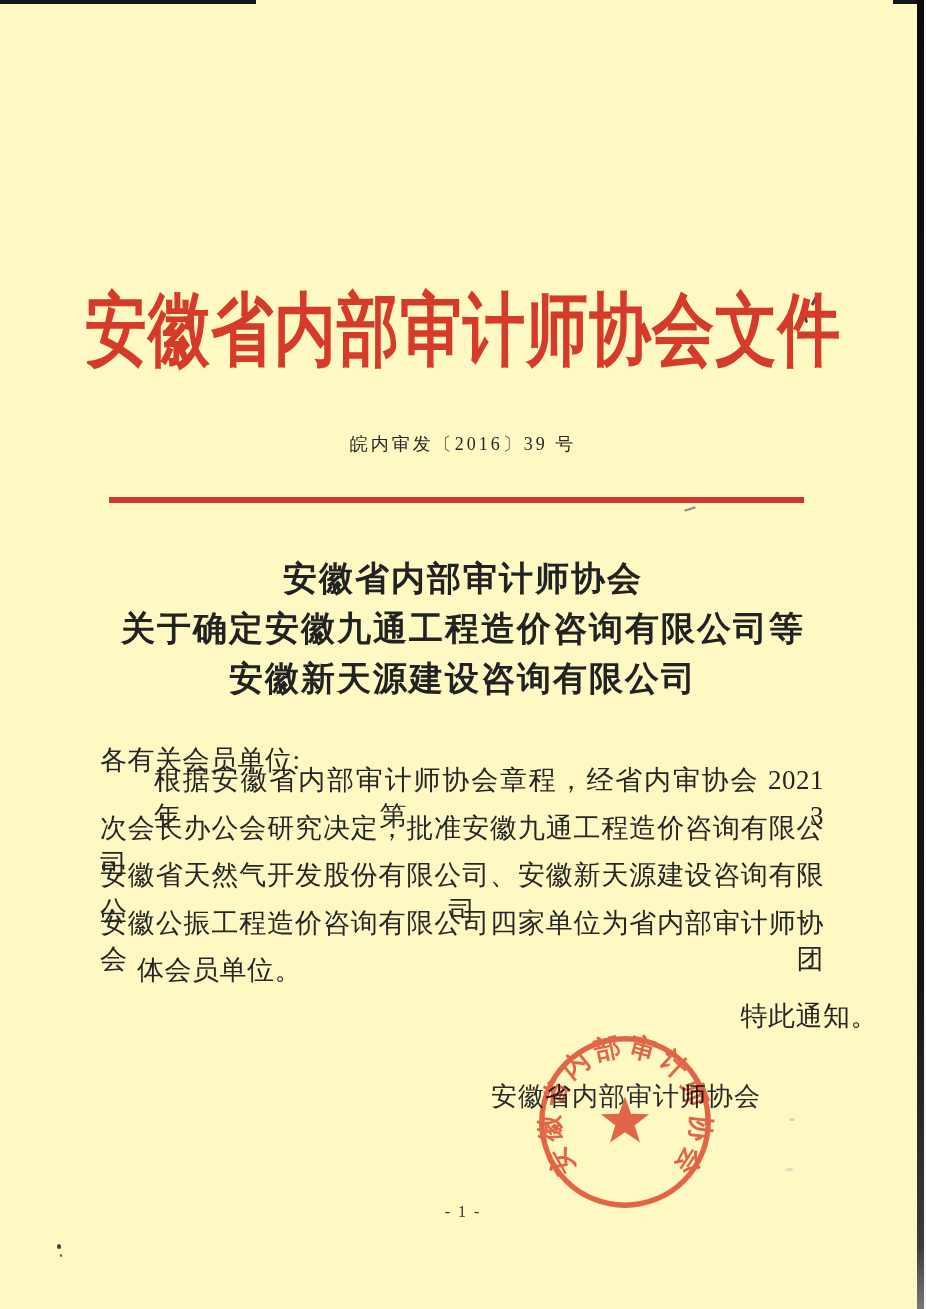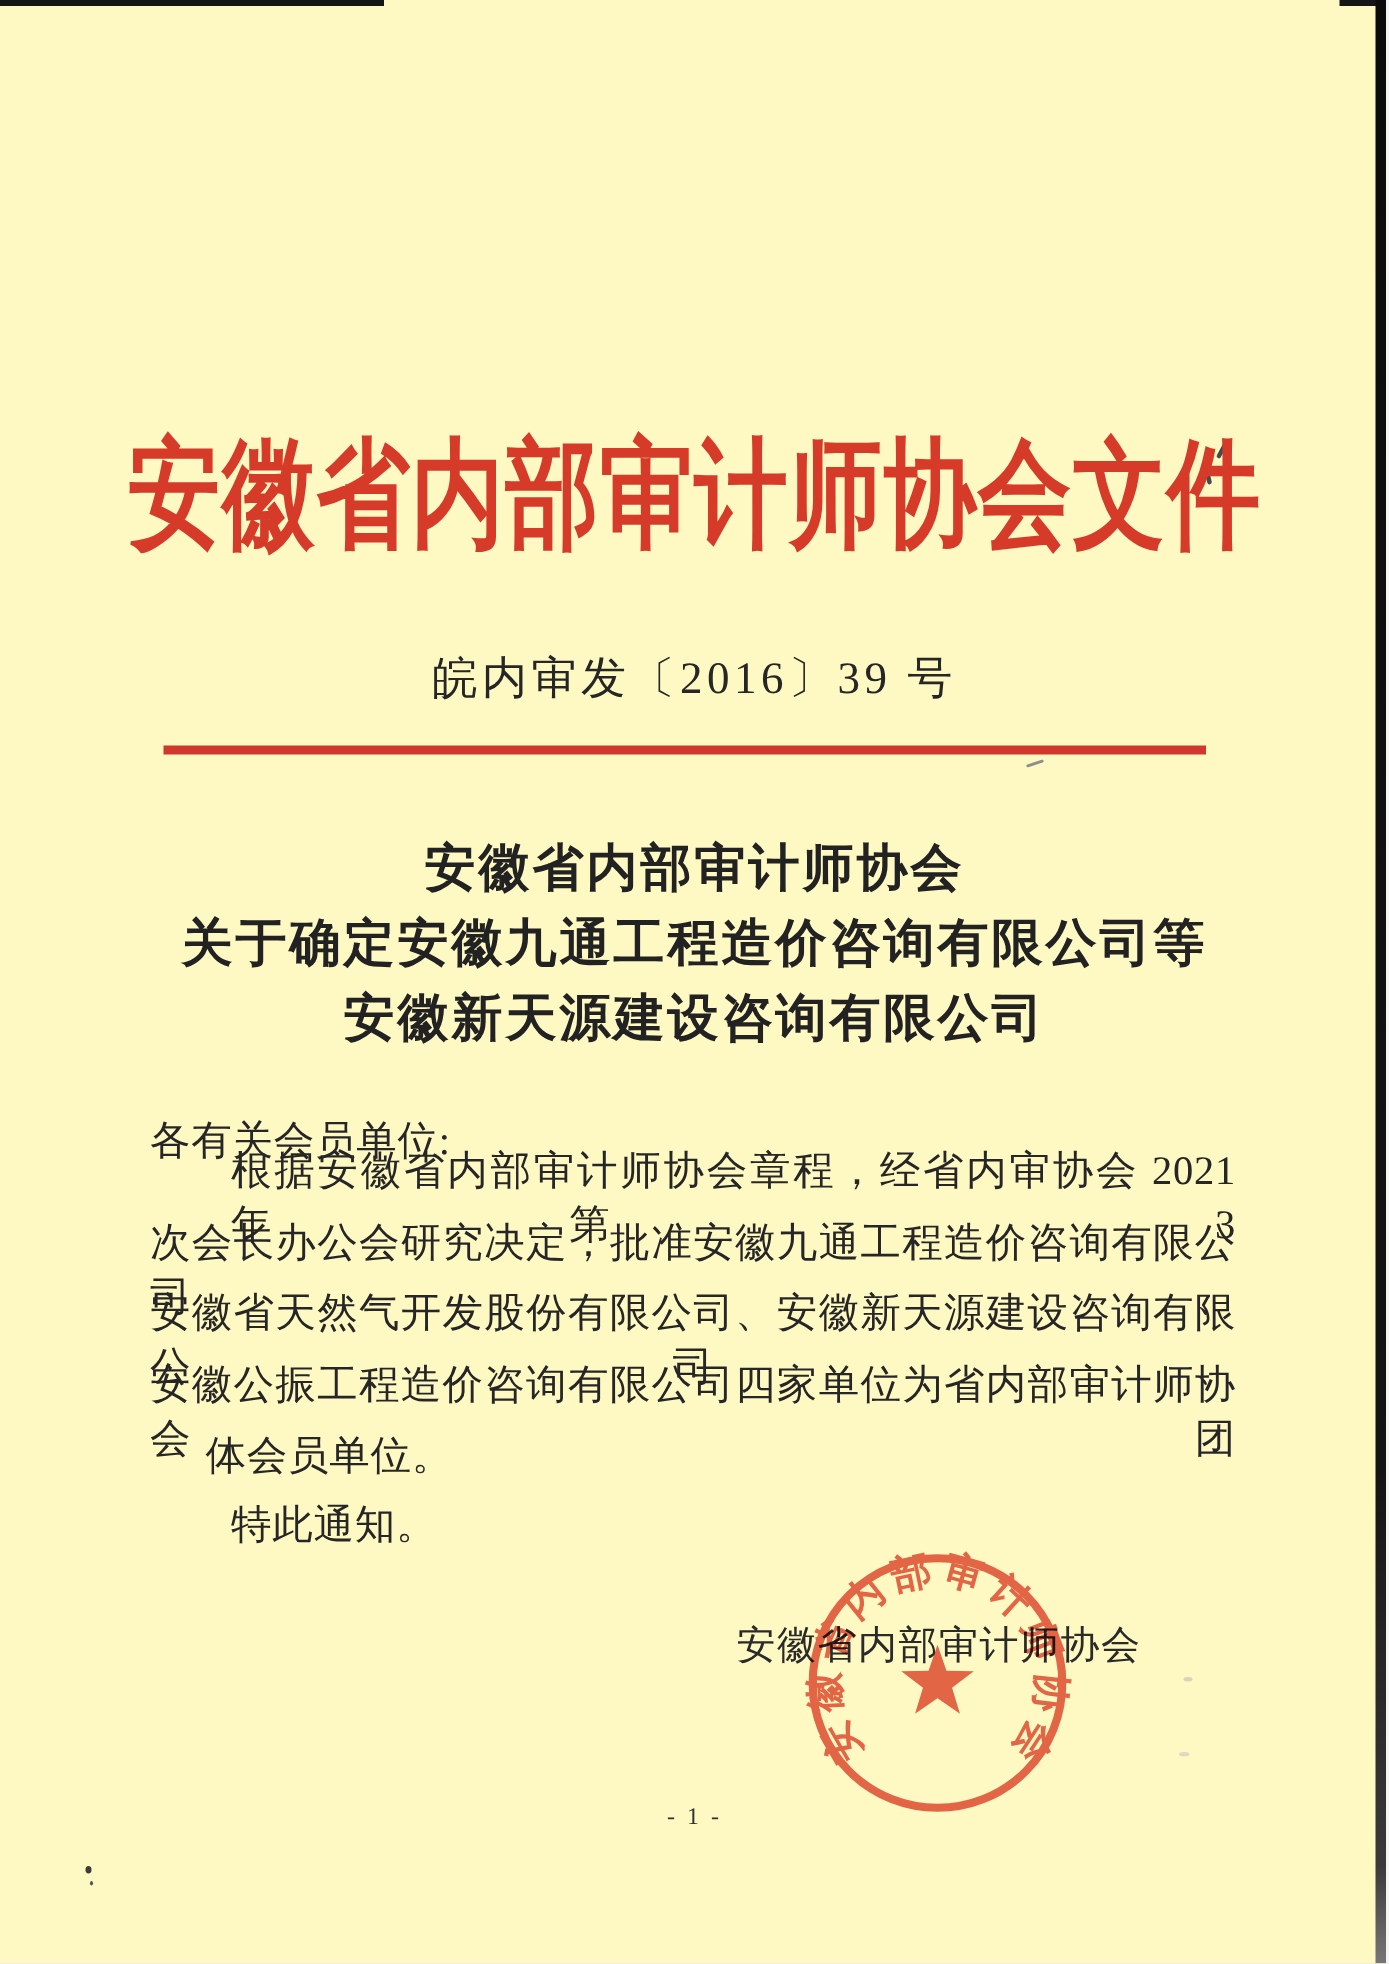--- a/index.html
+++ b/index.html
@@ -33,42 +33,42 @@
   .org-banner{
     position:absolute;left:0;top:276px;width:926px;
     text-align:center;
     font-size:62px;font-weight:700;
     letter-spacing:1px;
     transform:scaleY(1.28);transform-origin:top center;
     white-space:nowrap;
   }
   .doc-number{
     position:absolute;left:0;top:432px;width:926px;
-    text-align:center;font-size:30px;letter-spacing:3px;color:#262626;
+    text-align:center;font-size:18px;letter-spacing:3px;color:#262626;
   }
   .red-rule{position:absolute;left:109px;top:497px;width:695px;height:6px;}
 
   
   .title-line{position:absolute;left:0;width:926px;text-align:center;
     font-size:34px;font-weight:700;color:#222;letter-spacing:2px;white-space:nowrap;}
   .title-1{top:556px;}
   .title-2{top:606px;}
   .title-3{top:656px;}
 
   
   .body-text{position:absolute;left:100px;width:724px;font-size:27px;color:#262626;
     white-space:nowrap;letter-spacing:0.5px;}
   .justify-line{white-space:normal;text-align:justify;text-align-last:justify;}
   .salutation{top:742px;}
   .bl-0{top:762px;padding-left:54px;width:670px;}
   .bl-1{top:810px;}
   .bl-2{top:857px;}
   .bl-3{top:905px;}
   .bl-4{top:952px;margin-left:37px;}
-  .closing{top:998px;padding-left:54px;}
+  .closing{top:998px;padding-left:54px;text-align:right;}
 
   
   .sig-org{position:absolute;left:491px;top:1079px;font-size:26px;letter-spacing:1px;color:#2a2a2a;white-space:nowrap;}
   .sig-date{position:absolute;left:519px;top:1128px;font-size:26px;letter-spacing:1px;color:#2a2a2a;white-space:nowrap;}
 
   
   .seal{position:absolute;left:532px;top:1029px;width:186px;height:186px;
     mix-blend-mode:multiply;opacity:.82;}
 
   

